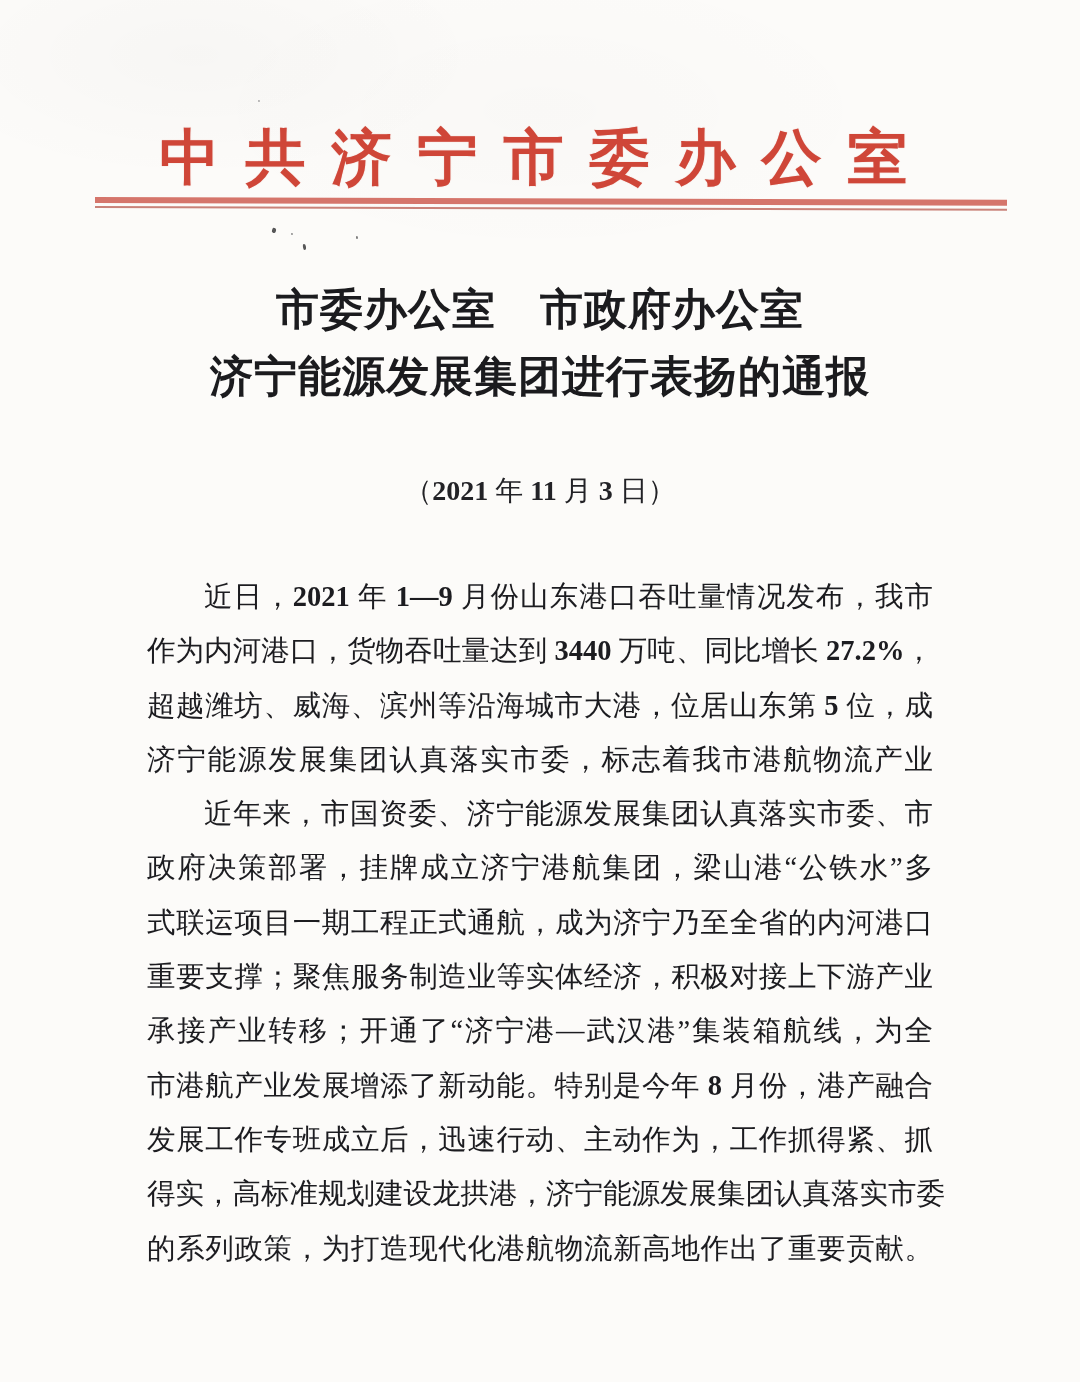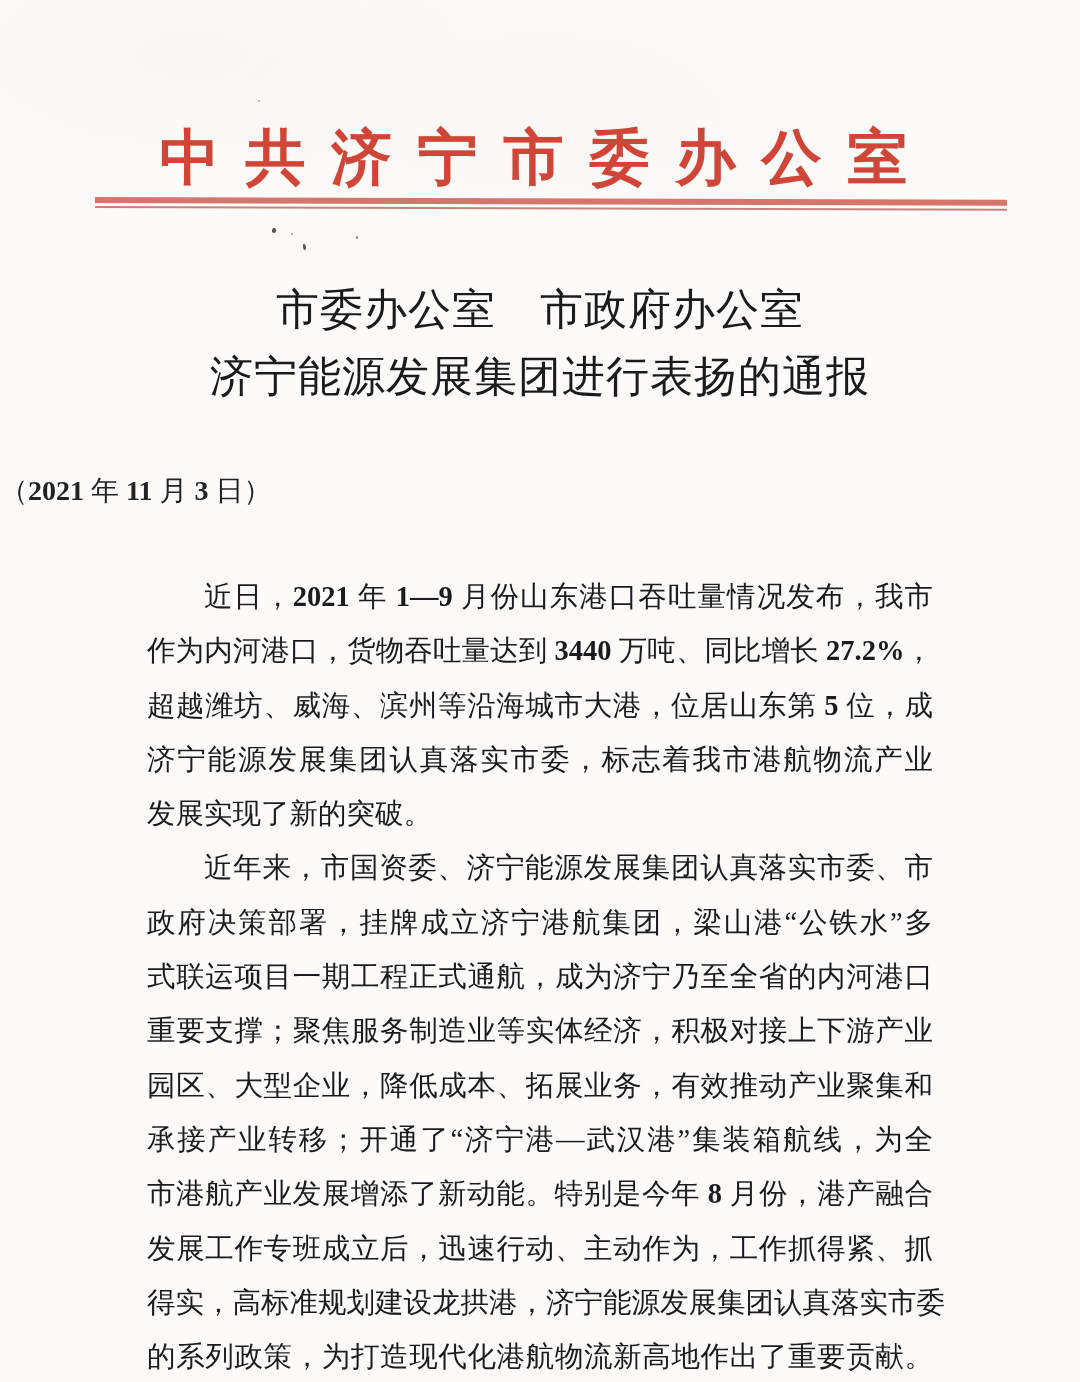--- a/index.html
+++ b/index.html
@@ -40,32 +40,32 @@
 
   
   .title {
     position: absolute;
     top: 276px;
     left: 0;
     width: 100%;
     text-align: center;
     font-size: 43px;
     line-height: 67px;
-    font-weight: normal;
+    font-weight: bold;
     color: #1b1b1e;
     letter-spacing: 1px;
   }
 
   
   .dateline {
     position: absolute;
     top: 470px;
     left: 0;
     width: 100%;
-    text-align: left;
+    text-align: center;
     font-size: 28px;
     line-height: 42px;
     color: #222226;
   }
 
   
   .body-block {
     position: absolute;
     top: 570px;
     left: 147px;
@@ -114,29 +114,27 @@
 
   <div class="dateline">（<b>2021</b> 年 <b>11</b> 月 <b>3</b> 日）</div>
 
   <div class="body-block">
 
     <div>
       <div class="bline indent">近日，<b>2021</b> 年 <b>1—9</b> 月份山东港口吞吐量情况发布，我市</div>
       <div class="bline">作为内河港口，货物吞吐量达到 <b>3440</b> 万吨、同比增长 <b>27.2%</b>，</div>
       <div class="bline">超越潍坊、威海、滨州等沿海城市大港，位居山东第 <b>5</b> 位，成</div>
       <div class="bline">济宁能源发展集团认真落实市委，标志着我市港航物流产业</div>
-      <div class="bline para-end">发展实现了新的突破。</div>
     </div>
 
     <div>
       <div class="bline indent">近年来，市国资委、济宁能源发展集团认真落实市委、市</div>
       <div class="bline">政府决策部署，挂牌成立济宁港航集团，梁山港“公铁水”多</div>
       <div class="bline">式联运项目一期工程正式通航，成为济宁乃至全省的内河港口</div>
       <div class="bline">重要支撑；聚焦服务制造业等实体经济，积极对接上下游产业</div>
-      <div class="bline">园区、大型企业，降低成本、拓展业务，有效推动产业聚集和</div>
       <div class="bline">承接产业转移；开通了“济宁港—武汉港”集装箱航线，为全</div>
       <div class="bline">市港航产业发展增添了新动能。特别是今年 <b>8</b> 月份，港产融合</div>
       <div class="bline">发展工作专班成立后，迅速行动、主动作为，工作抓得紧、抓</div>
       <div class="bline">得实，高标准规划建设龙拱港，济宁能源发展集团认真落实市委</div>
       <div class="bline">的系列政策，为打造现代化港航物流新高地作出了重要贡献。</div>
     </div>
 
   </div>
 
 </div>

